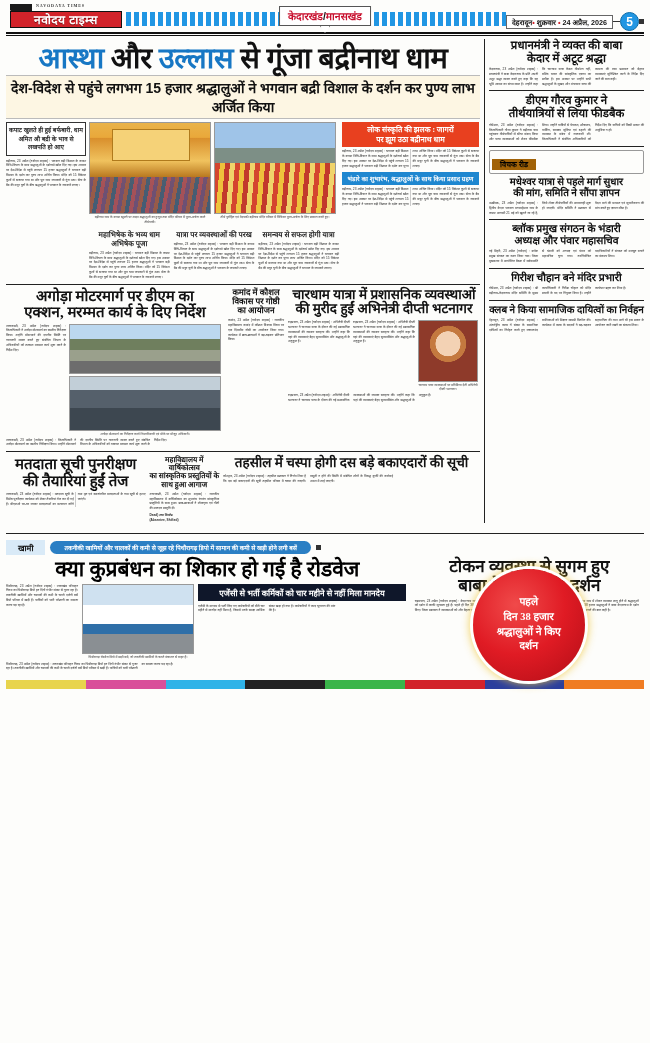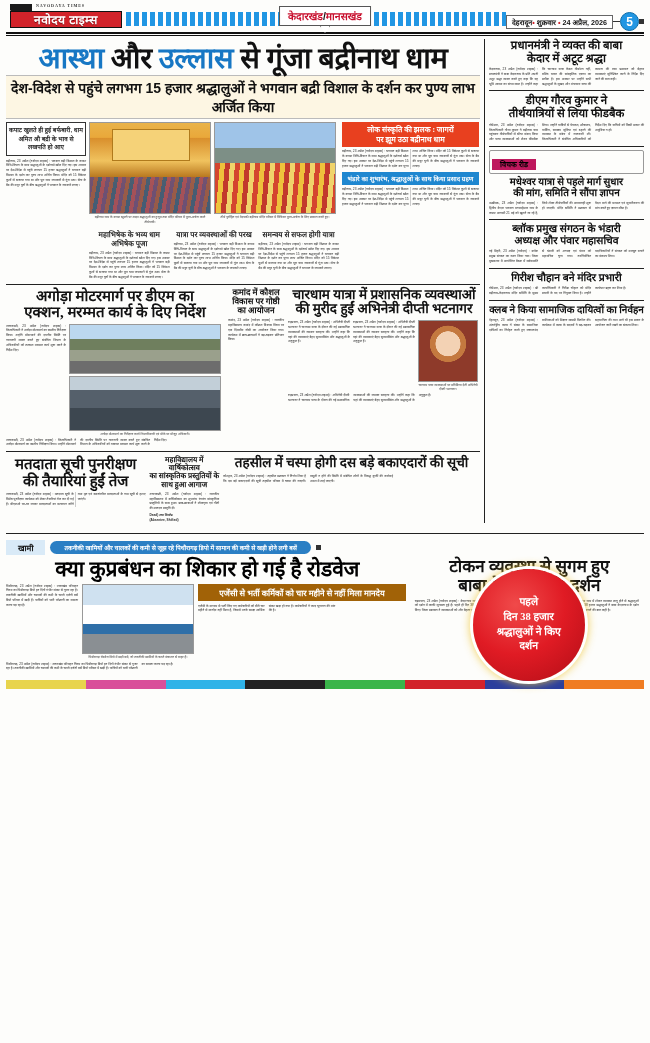--- a/index.html
+++ b/index.html
@@ -77,21 +77,21 @@
   .khami-row { display: flex; align-items: center; gap: 5px; padding: 3px 0 2px; }
   .khami-tag { background: #d9eaf7; font-size: 8px; font-weight: bold; padding: 2px 12px; color: #111; }
   .khami-pill { background: #2b7fc4; color: #fff; font-size: 6.1px; font-weight: bold; padding: 2px 14px; border-radius: 9px; white-space: nowrap; }
   .khami-sq { width: 5px; height: 5px; background: #333; }
 
   .bot-wrap { display: flex; gap: 6px; }
   .bot-left { width: 404px; } .bot-right { width: 230px; }
   .bot-head { font-family: "Liberation Serif", serif; font-weight: bold; font-size: 21px; text-align: center; line-height: 1.1; padding: 1px 0 3px; }
   .bot-head2 { font-family: "Liberation Serif", serif; font-weight: bold; font-size: 17px; text-align: center; line-height: 1.15; color: #111; }
 
-  .redstrip { background: #a16207; color: #fff; font-weight: bold; font-size: 8.2px; text-align: center; padding: 3px 2px; font-family: "Liberation Serif", serif; }
+  .redstrip { background: #0f172a; color: #fff; font-weight: bold; font-size: 8.2px; text-align: center; padding: 3px 2px; font-family: "Liberation Serif", serif; }
 
   .seal { position: absolute; width: 112px; height: 112px; border-radius: 50%; background: radial-gradient(circle at 38% 32%, #f04a4a 0%, #e01b24 48%, #b00d16 100%); color: #fff; display: flex; align-items: center; justify-content: center; text-align: center; font-weight: bold; font-size: 10.5px; line-height: 1.4; box-shadow: 0 0 0 3px #fff, 0 0 9px 3px rgba(240,200,60,.85); font-family: "Liberation Serif", serif; }
 
   .cmyk { display: flex; height: 9px; margin: 3px 6px 0; }
   .cmyk i { flex: 1; display: block; }
 
   
   .ph { position: relative; overflow: hidden; background: #cfd8dc; }
   .ph-temple { background:
       linear-gradient(to bottom, #e9b34a 0%, #e9a83a 16%, #d98f2c 17%, #f0c25e 42%, #b9781f 60%, #8c5a2a 72%, #6d5a4e 100%);
@@ -287,21 +287,21 @@
         <div class="mid-head" style="font-size:11.5px">
           <div>डीएम गौरव कुमार ने</div>
           <div>तीर्थयात्रियों से लिया फीडबैक</div>
         </div>
         <div class="tinytext col3" style="margin-top:3px;">गोपेश्वर, 23 अप्रैल (नवोदय टाइम्स) : जिलाधिकारी गौरव कुमार ने बद्रीनाथ धाम पहुंचकर तीर्थयात्रियों से सीधा संवाद किया और यात्रा व्यवस्थाओं को लेकर फीडबैक लिया। उन्होंने यात्रियों से पेयजल, शौचालय, पार्किंग, स्वास्थ्य सुविधा एवं ठहरने की व्यवस्था के संबंध में जानकारी ली। जिलाधिकारी ने संबंधित अधिकारियों को निर्देश दिए कि यात्रियों को किसी प्रकार की असुविधा न हो।</div>
       </div>
 
       <div class="sect-rule"></div>
 
       <div style="border:1px solid #999;border-radius:2px;padding:2px;margin-bottom:2px;">
-        <span style="background:#be185d;font-size:7.6px;font-weight:bold;padding:1px 8px;">विचक रीड</span>
+        <span style="background:#a16207;font-size:7.6px;font-weight:bold;padding:1px 8px;">विचक रीड</span>
       </div>
 
       <div>
         <div class="mid-head" style="font-size:10px">
           <div>मधेश्वर यात्रा से पहले मार्ग सुधार</div>
           <div>की मांग, समिति ने सौंपा ज्ञापन</div>
         </div>
         <div class="tinytext col3" style="margin-top:3px;">ऊखीमठ, 23 अप्रैल (नवोदय टाइम्स) : द्वितीय केदार भगवान मध्यमहेश्वर धाम के कपाट आगामी 21 मई को खुलने जा रहे हैं, जिसे लेकर तीर्थयात्रियों की आवाजाही शुरू हो जाएगी। मंदिर समिति ने प्रशासन से पैदल मार्ग की मरम्मत एवं सुधारीकरण की मांग करते हुए ज्ञापन सौंपा है।</div>
       </div>
 

